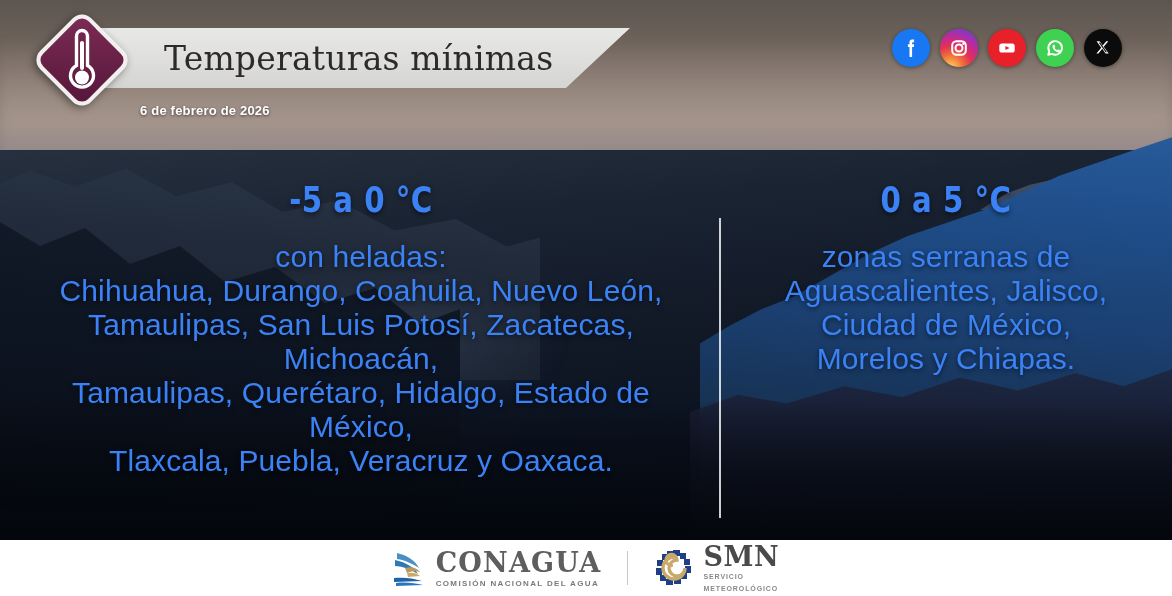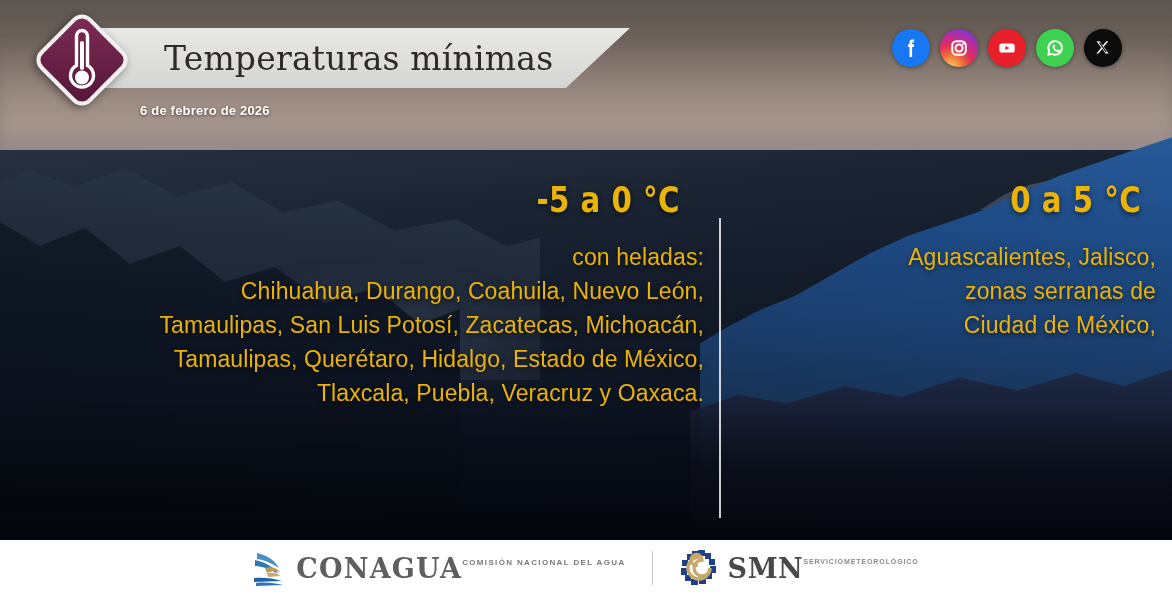--- a/index.html
+++ b/index.html
@@ -191,55 +191,55 @@
   .divider {
     position: absolute;
     left: 719px; top: 218px;
     width: 2px; height: 300px;
     background: rgba(255,255,255,.80);
   }
 
   .col {
     position: absolute;
     top: 180px;
-    text-align: right;
-    color: #eab308;
+    text-align: center;
+    color: #3b82f6;
     text-shadow: 0 2px 5px rgba(0,0,0,.55);
   }
   .col-left  { left: 18px;  width: 686px; }
   .col-right { left: 736px; width: 420px; }
 
   .range {
     font-size: 35px;
     font-weight: 700;
     letter-spacing: .5px;
     margin-bottom: 20px;
     font-family: "DejaVu Sans Condensed", "Liberation Sans Narrow", "Liberation Sans", sans-serif;
     transform: scaleX(.93);
   }
   .body-line {
-    font-size: 23px;
+    font-size: 30px;
     line-height: 34px;
     font-weight: 400;
     letter-spacing: .1px;
   }
 
   
   .footer {
     position: absolute;
     left: 0; bottom: 0;
     width: 1172px; height: 56px;
     background: #ffffff;
     display: flex;
     align-items: center;
     justify-content: center;
     gap: 26px;
   }
   .logo-block { display: flex; align-items: center; gap: 9px; }
-  .logo-txt { display: flex; justify-content: center; }
+  .logo-txt { display: flex; flex-direction: column; justify-content: center; }
   .conagua-name {
     font-family: "DejaVu Serif", serif;
     font-weight: 700;
     font-size: 27px;
     letter-spacing: 1.2px;
     color: #5e5e5e;
     line-height: 1;
   }
   .conagua-sub {
     font-size: 8px;
@@ -340,23 +340,24 @@
     <div class="range">-5 a 0 °C</div>
     <div class="body-line">con heladas:</div>
     <div class="body-line">Chihuahua, Durango, Coahuila, Nuevo León,</div>
     <div class="body-line">Tamaulipas, San Luis Potosí, Zacatecas, Michoacán,</div>
     <div class="body-line">Tamaulipas, Querétaro, Hidalgo, Estado de México,</div>
     <div class="body-line">Tlaxcala, Puebla, Veracruz y Oaxaca.</div>
   </div>
 
   <div class="col col-right">
     <div class="range">0 a 5 °C</div>
+    <div class="body-line">zonas serranas de</div>
     <div class="body-line">Aguascalientes, Jalisco,</div>
-    <div class="body-line">zonas serranas de</div>
     <div class="body-line">Ciudad de México,</div>
+    <div class="body-line">Morelos y Chiapas.</div>
   </div>
 
   <div class="footer">
 
     <div class="logo-block">
       <svg width="34" height="40" viewBox="0 0 34 40">
         <path d="M4 5 C13 7, 22 12, 26 20 C20 16, 12 12, 4 11 Z" fill="#4a8fc4"></path>
         <path d="M2 12 C12 14, 21 19, 25 26 C18 22, 10 18, 2 18 Z" fill="#2f78b4"></path>
         <path d="M12 20 C18 18, 24 20, 27 24 C23 23, 18 23, 14 25 Z" fill="#b89a5e"></path>
         <path d="M14 25 C19 24, 24 25, 27 28 L15 29 Z" fill="#caa96b"></path>

